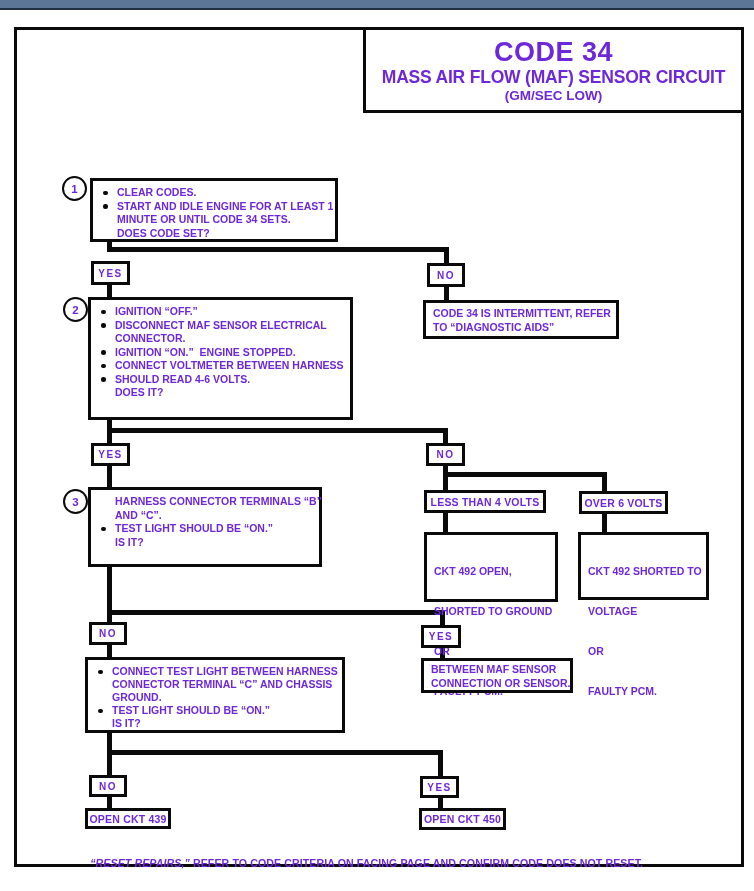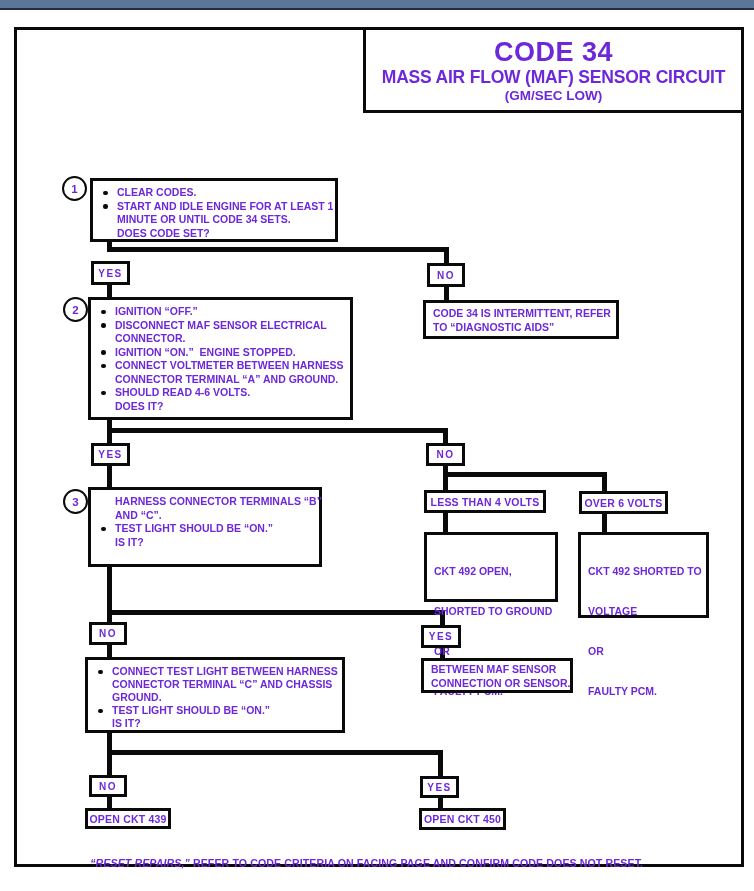--- a/index.html
+++ b/index.html
@@ -114,21 +114,20 @@
     <div class="ln">
         <span class="dot show"></span>
         <span class="tx">IGNITION “ON.”  ENGINE STOPPED.</span>
       </div>
     <div class="ln">
         <span class="dot show"></span>
         <span class="tx">CONNECT VOLTMETER BETWEEN HARNESS</span>
       </div>
     <div class="ln">
         <span class="dot"></span>
-        <span class="tx">CONNECTOR TERMINAL “A” AND GROUND.</span>
       </div>
     <div class="ln">
         <span class="dot show"></span>
         <span class="tx">SHOULD READ 4-6 VOLTS.</span>
       </div>
     <div class="ln">
         <span class="dot"></span>
         <span class="tx">DOES IT?</span>
       </div>
   </div>
@@ -138,21 +137,21 @@
 
   <div class="node term" style="left:424px;top:490px;width:122px;height:23px">LESS THAN 4 VOLTS</div>
   <div class="node term" style="left:579px;top:491px;width:89px;height:23px">OVER 6 VOLTS</div>
 
   <div class="node res ckt" style="left:424px;top:532px;width:134px;height:70px;padding-top:4px">
     <div class="rl">CKT 492 OPEN,</div>
     <div class="rl">SHORTED TO GROUND</div>
     <div class="rl">OR</div>
     <div class="rl">FAULTY PCM.</div>
   </div>
-  <div class="node res ckt" style="left:578px;top:532px;width:131px;height:86px;padding-top:4px">
+  <div class="node res ckt" style="left:578px;top:532px;width:131px;height:68px;padding-top:4px">
     <div class="rl">CKT 492 SHORTED TO</div>
     <div class="rl">VOLTAGE</div>
     <div class="rl">OR</div>
     <div class="rl">FAULTY PCM.</div>
   </div>
 
   <div class="circ" style="left:63px;top:489px">3</div>
   <div class="node step" style="left:88px;top:487px;width:234px;height:80px">
     <div class="ln">
         <span class="dot"></span>

